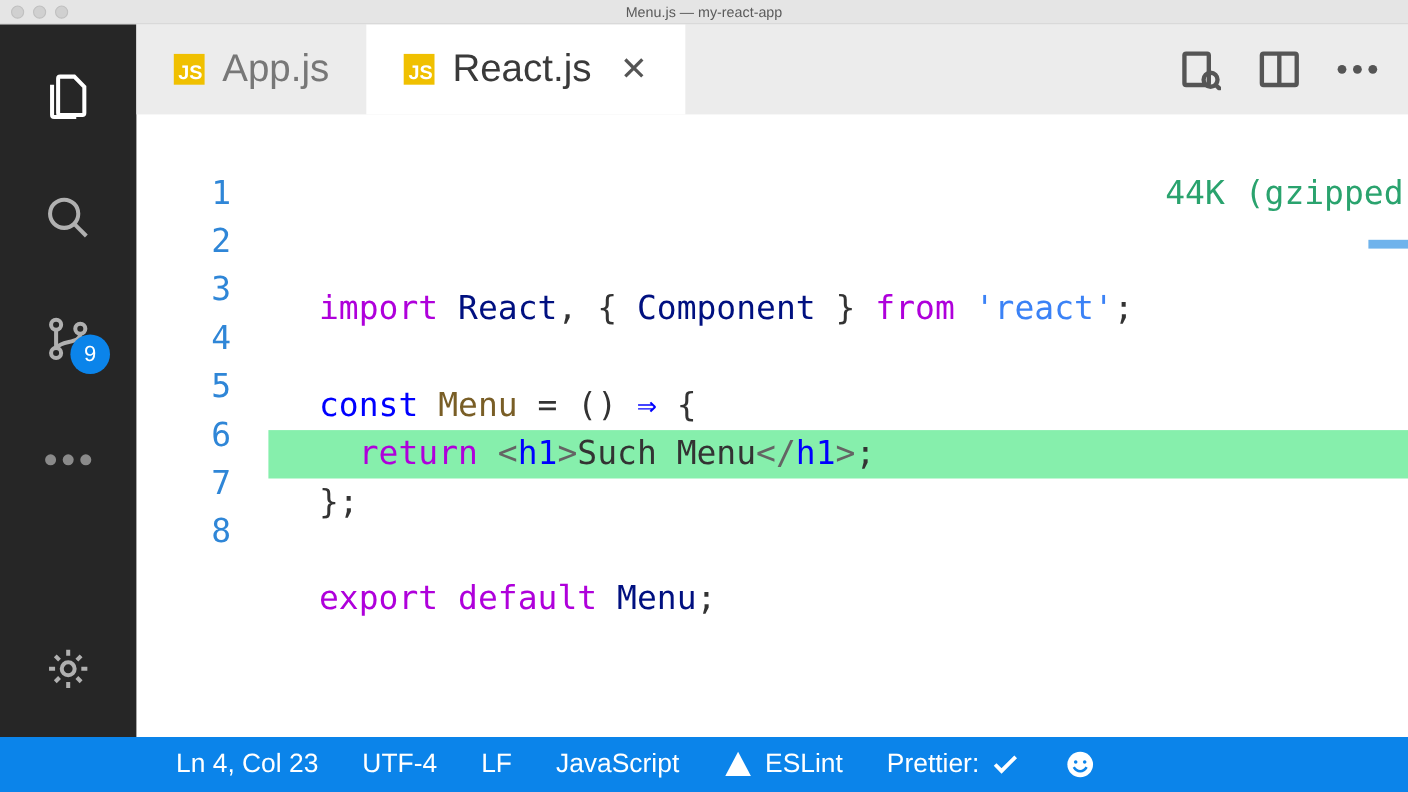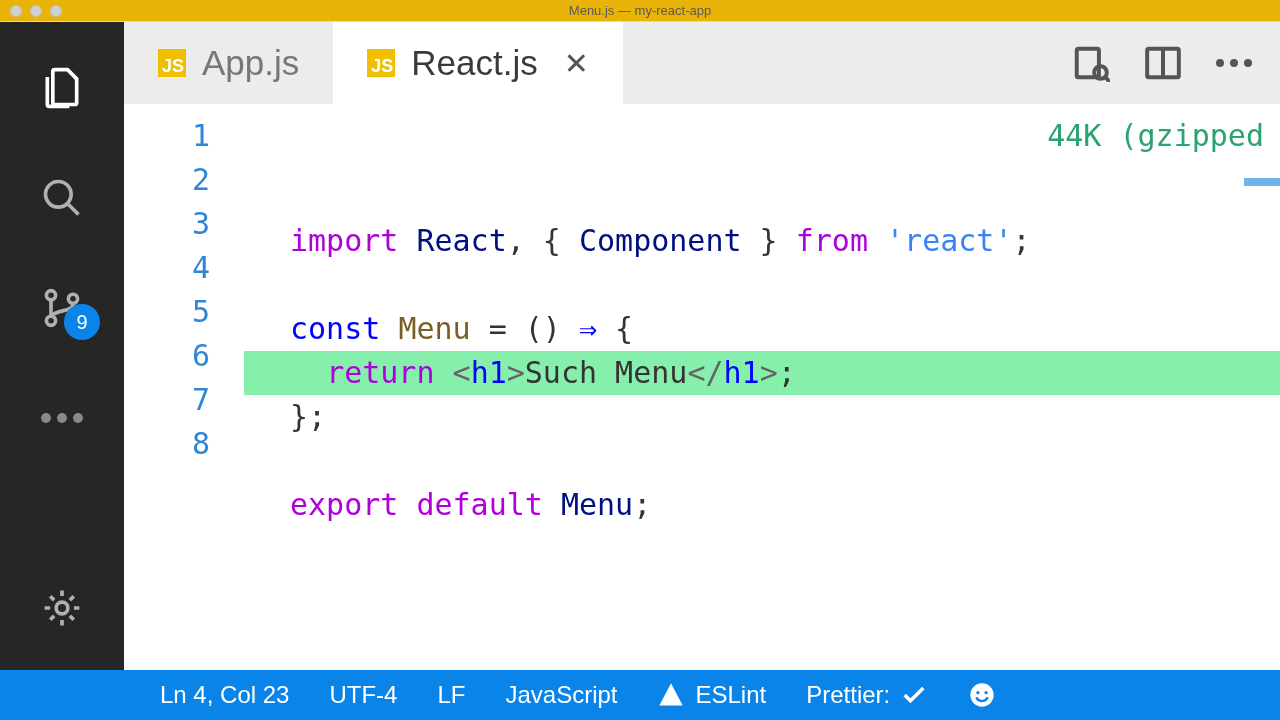--- a/index.html
+++ b/index.html
@@ -1,39 +1,39 @@
 <!DOCTYPE html>
 <html><head>
 <meta charset="utf-8">
 <style>
 * { margin:0; padding:0; box-sizing:border-box; }
 html,body { width:1280px; height:720px; overflow:hidden; font-family:-apple-system,"Segoe UI",sans-serif; }
 body { display:flex; flex-direction:column; background:#fff; }
 
 
-.titlebar { height:22px; background:#eab308; display:flex; align-items:center; position:relative; border-bottom:1px solid #d8d8d8; }
+.titlebar { height:22px; background:#e5e5e5; display:flex; align-items:center; position:relative; border-bottom:1px solid #d8d8d8; }
 .traffic { display:flex; gap:8px; padding-left:10px; }
 .traffic span { width:12px; height:12px; border-radius:50%; background:#d0d0d0; border:1px solid #c0c0c0; }
 .titlebar .title { position:absolute; left:0; right:0; text-align:center; font-size:13px; color:#5a5a5a; }
 
 .main { flex:1; display:flex; min-height:0; }
 
 
 .activity { width:124px; background:#262626; display:flex; flex-direction:column; align-items:center; padding-top:44px; }
 .act-item { width:44px; height:44px; display:flex; align-items:center; justify-content:center; margin-bottom:66px; cursor:pointer; position:relative; }
 .act-item svg { width:44px; height:44px; stroke:#b0b0b0; fill:none; stroke-width:2; }
 .act-item.active svg { stroke:#fff; }
 .badge { position:absolute; bottom:-10px; right:-16px; background:#0b84ea; color:#fff; border-radius:50%; font-size:20px; font-weight:500; width:36px; height:36px; display:flex; align-items:center; justify-content:center; }
 .act-spacer { flex:1; }
 .act-dots { width:44px; height:44px; display:flex; align-items:center; justify-content:center; gap:6px; margin-bottom:66px; cursor:pointer; }
 .act-dots span { width:10px; height:10px; border-radius:50%; background:#8a8a8a; }
 .act-item.gear { margin-bottom:40px; }
 
 
-.editor { flex:1; display:flex; flex-direction:column; min-width:0; }
+.editor { flex:1; display:flex; flex-direction:column; min-width:0;gap:40px; }
 .tabbar { height:82px; background:#ececec; display:flex; align-items:stretch; }
 .tab { display:flex; align-items:center; padding:0 34px; font-size:35px; color:#777; cursor:pointer; gap:16px; }
 .tab.active { background:#fff; color:#3a3a3a; }
 .js-ico { width:28px; height:28px; background:#f0c000; display:inline-flex; align-items:flex-end; justify-content:flex-end; font-size:18px; font-weight:700; color:#fff; padding:0 2px 0 0; font-family:sans-serif; }
 .tab .close { font-size:30px; color:#555; padding-left:10px; }
 .tabbar-tools { margin-left:auto; display:flex; align-items:center; gap:34px; padding-right:28px; }
 .tabbar-tools .ico { width:38px; height:38px; cursor:pointer; }
 .tabbar-tools svg { width:100%; height:100%; stroke:#555; fill:none; stroke-width:2.5; }
 .more-dots { display:flex; gap:6px; cursor:pointer; }
 .more-dots span { width:8px; height:8px; background:#555; border-radius:50%; }
@@ -44,21 +44,21 @@
 .lines { flex:1; padding-top:10px; white-space:pre; color:#333; position:relative; }
 .lines .ln { height:44px; line-height:44px; padding-left:46px; }
 .lines .ln.hl { background:#86efac; }
 .kw { color:#af00db; }
 .fn { color:#795e26; }
 .str { color:#3b82f6; }
 .tagp { color:#646464; }
 .arr { color:#0000ff; }
 .def { color:#001080; }
 .txt { color:#333; }
-.sizehint { position:absolute; top:10px; right:0; color:#2aa36e; height:44px; line-height:44px; padding-right:16px;margin-left:35px; }
+.sizehint { position:absolute; top:10px; right:0; color:#2aa36e; height:44px; line-height:44px; padding-right:4px;margin-left:35px; }
 
 .minimap { position:absolute; top:0; right:0; width:36px; height:100%; }
 .minimap .sel { position:absolute; top:74px; right:0; width:36px; height:8px; background:#6fb3ec; }
 
 
 .status { height:50px; background:#0b84ea; color:#fff; display:flex; align-items:center; font-size:24px; padding:0 18px 0 160px; gap:40px; }
 .status .grp { display:flex; align-items:center; gap:10px; cursor:pointer; }
 .status svg { width:28px; height:28px; fill:#fff; }
 </style>
 </head>

